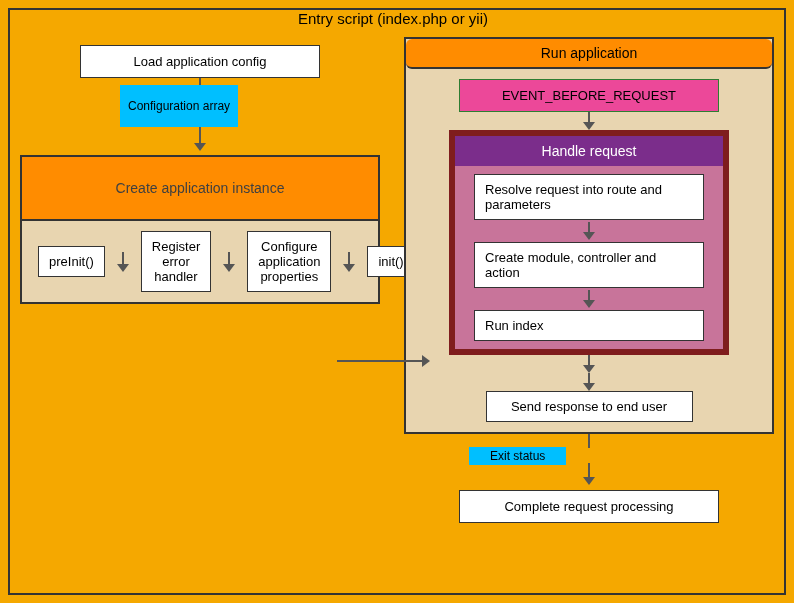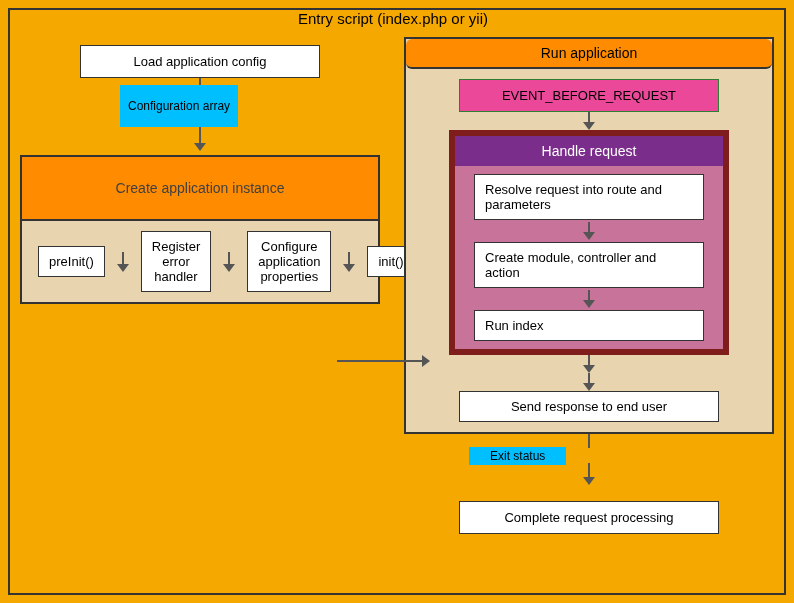--- a/index.html
+++ b/index.html
@@ -198,21 +198,21 @@
       align-self: flex-start;
       margin-left: 20px;
     }
 
     .complete-box {
       border: 1.5px solid #333;
       background: #fff;
       width: 260px;
       text-align: center;
       padding: 8px 10px;
-      margin-top: 16px;
+      margin-top: 5px;
     }
 
     .horiz-line {
       height: 2px;
       background: #555;
     }
 
     .arrow-right {
       width: 0;
       height: 0;
@@ -224,21 +224,21 @@
     
     .flex-col-center {
       display: flex;
       flex-direction: column;
       align-items: center;
     }
 
     .send-response-box {
       border: 1.5px solid #333;
       background: #fff;
-      width: 260px;
+      width: 207px;
       text-align: center;
       padding: 7px 10px;
       font-size: 13px;
     }
   </style>
 </head>
 <body>
 
 <div class="outer-border"></div>
 

